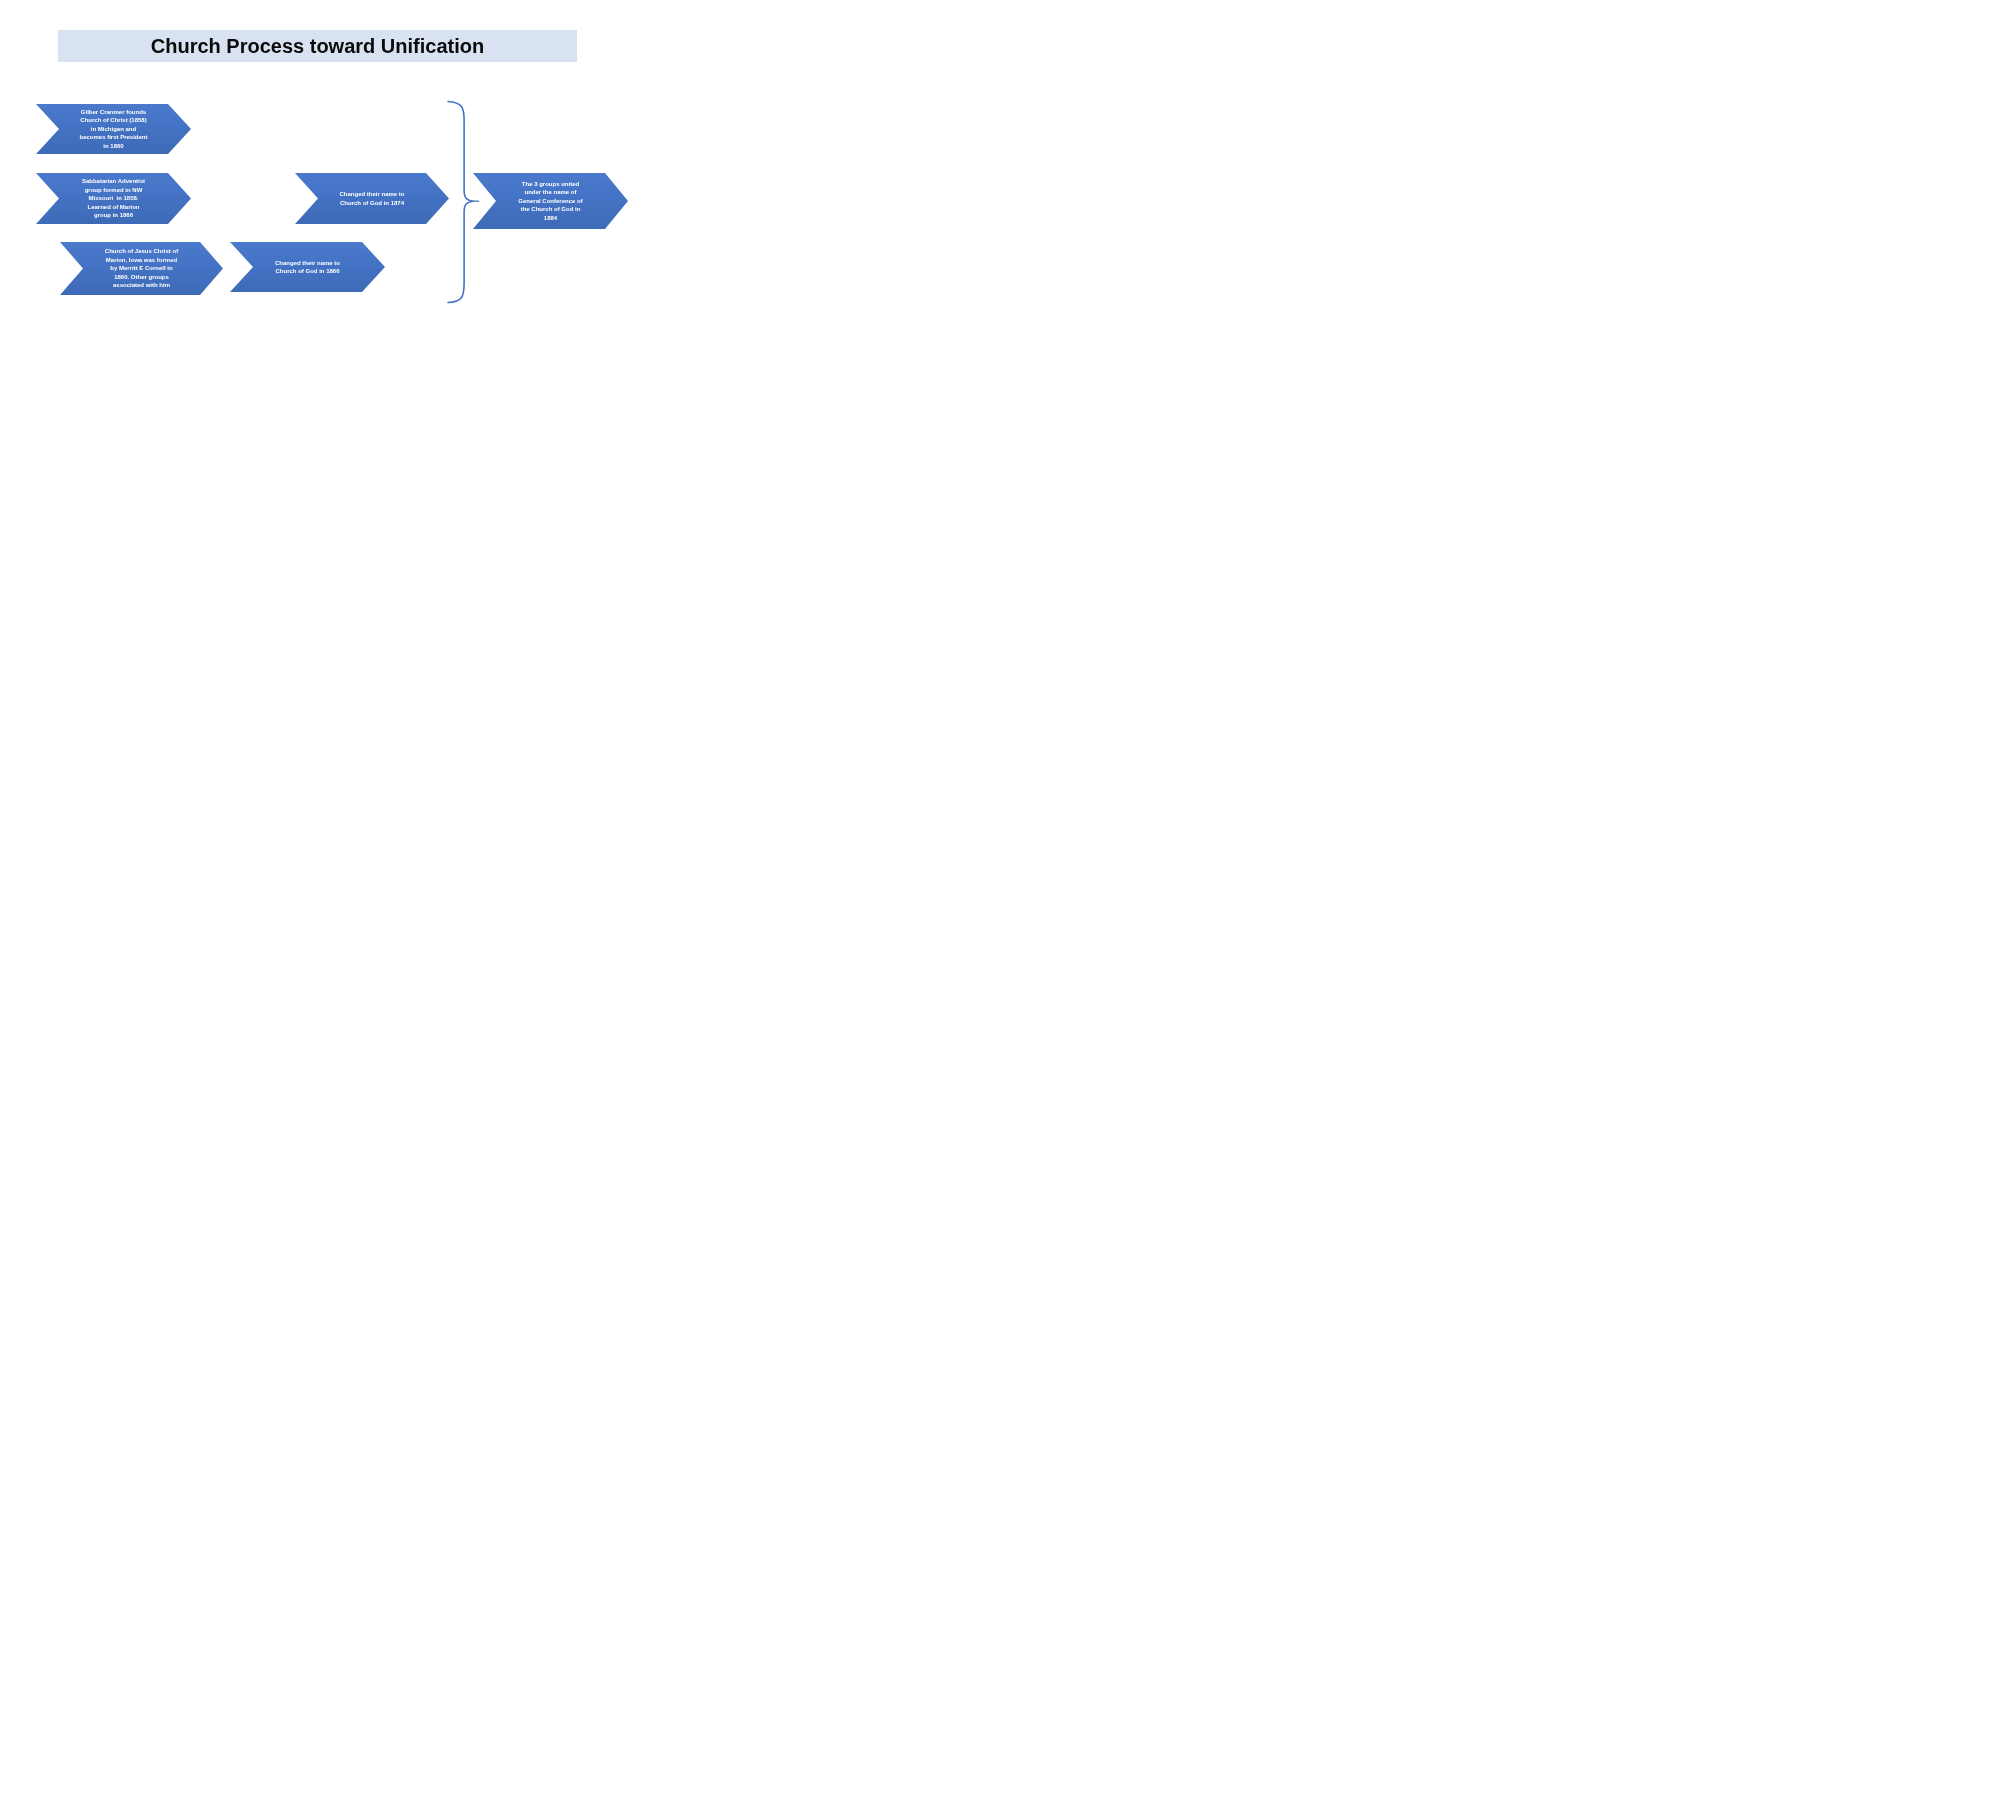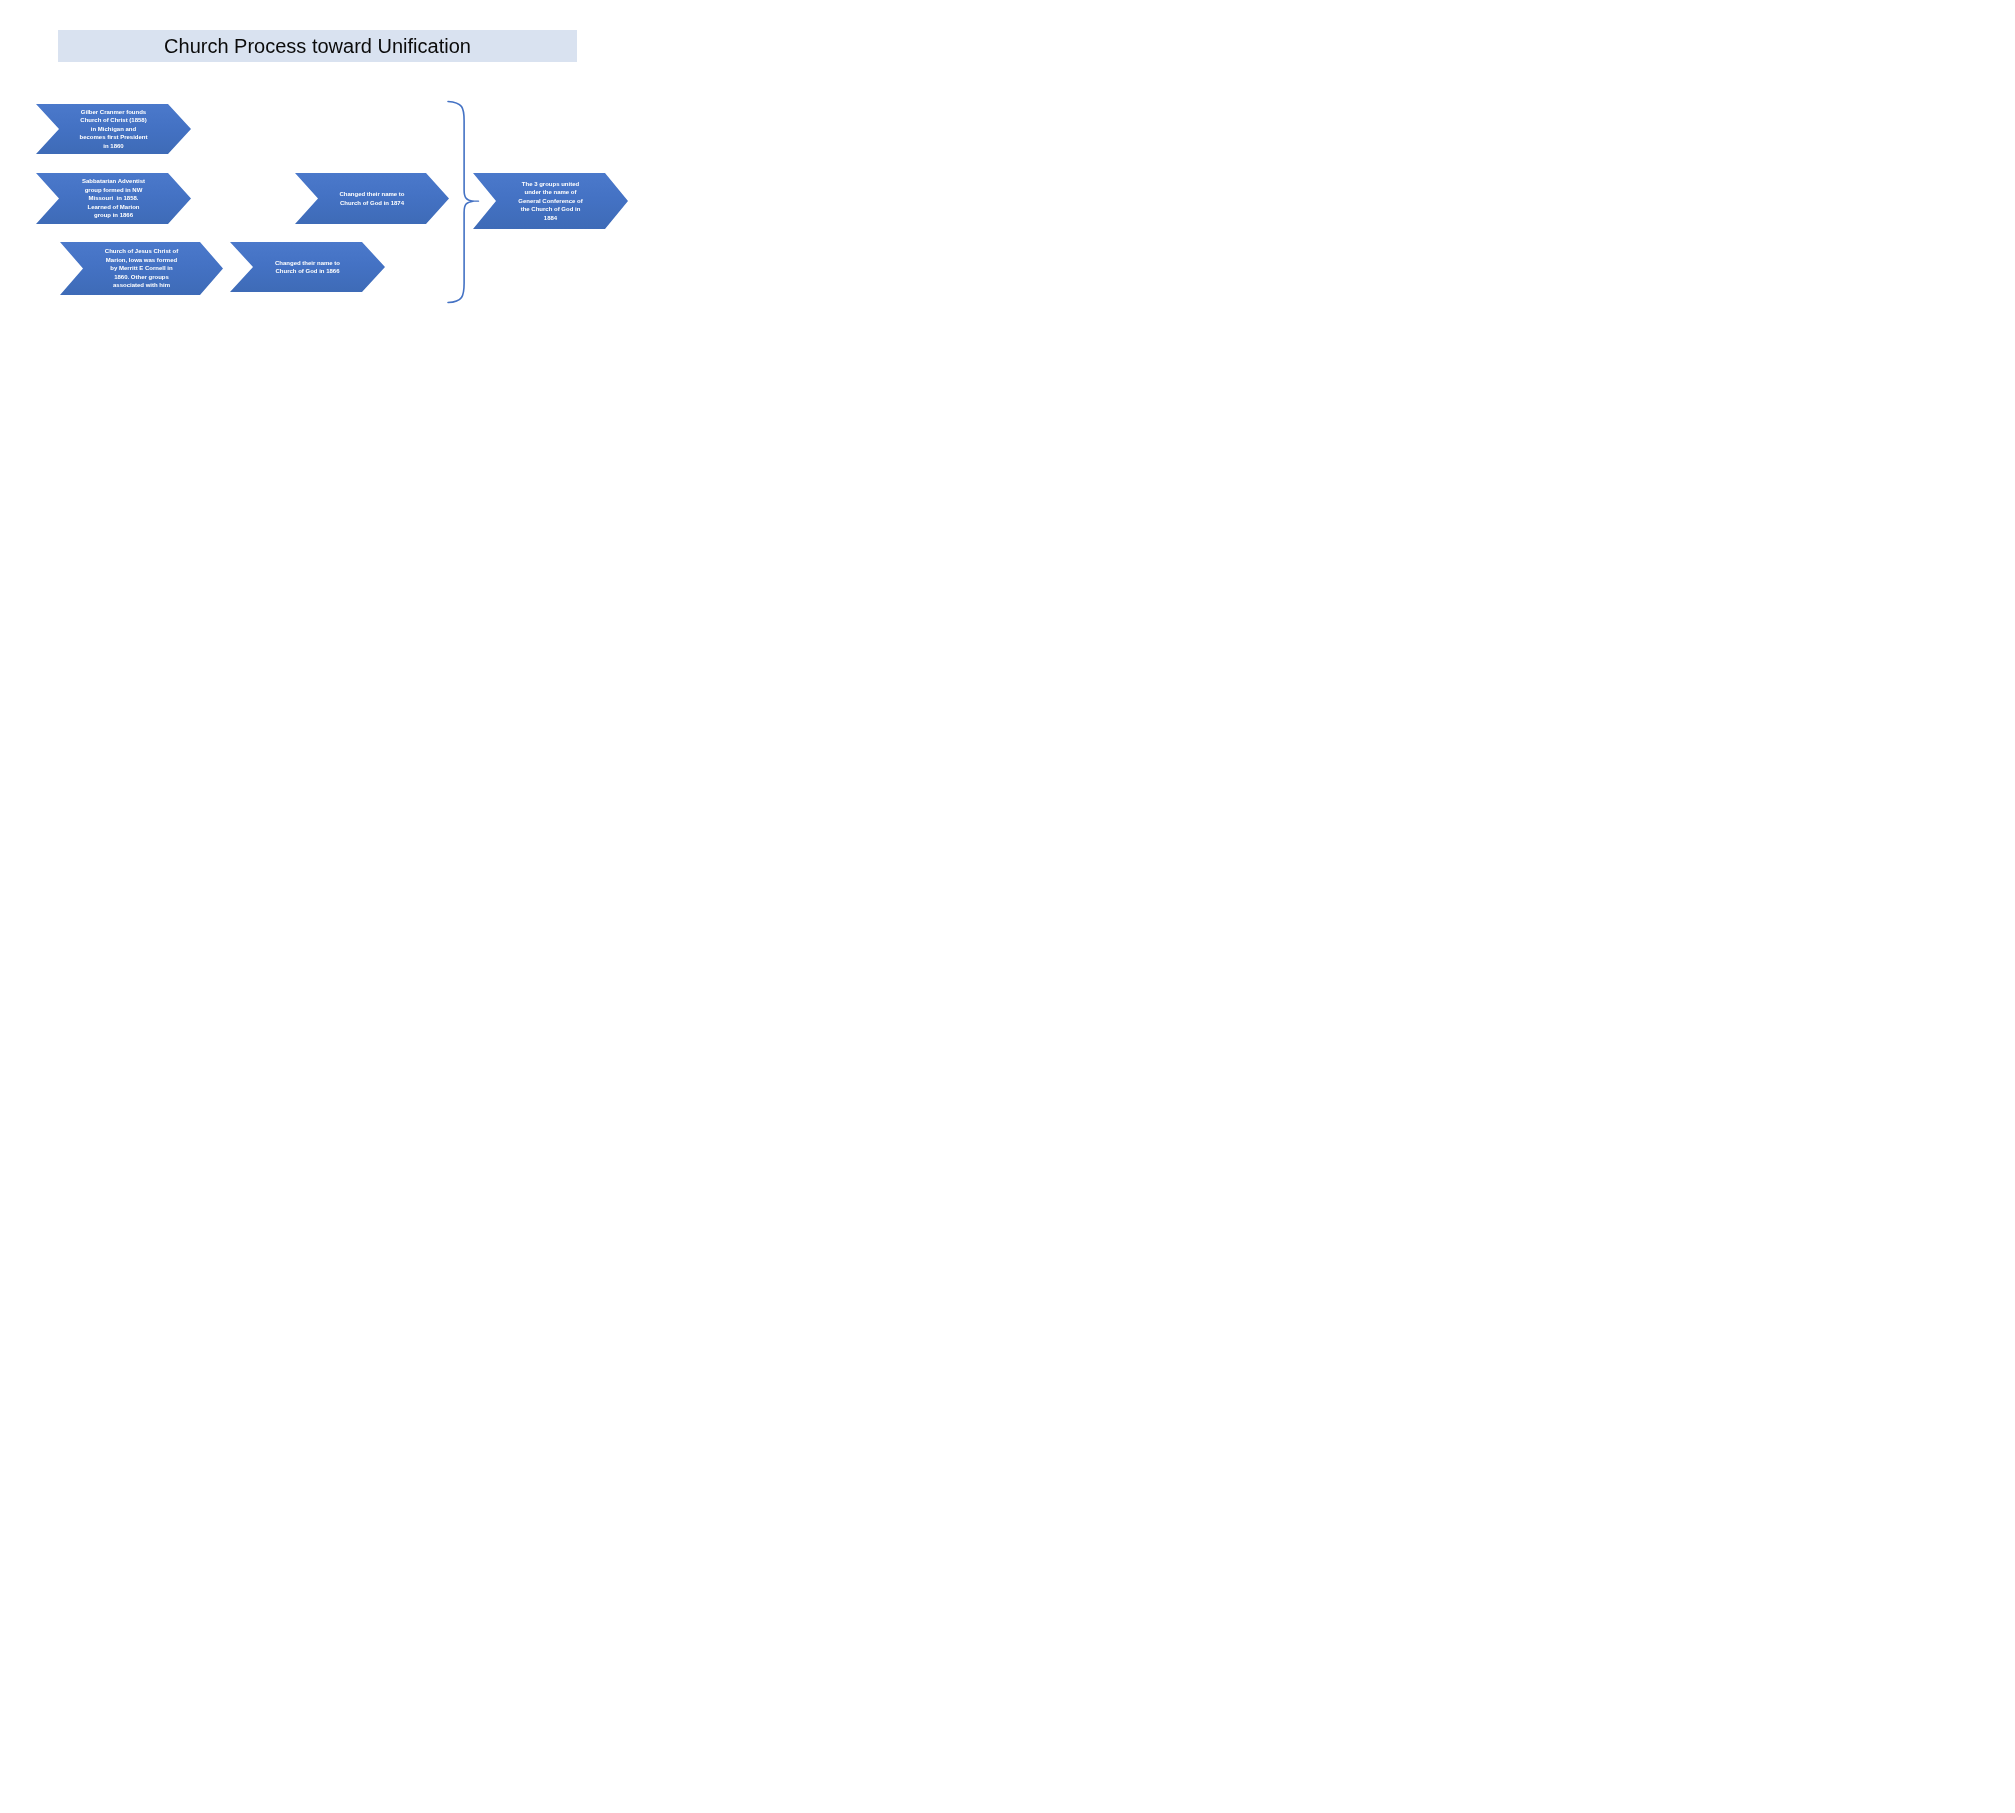--- a/index.html
+++ b/index.html
@@ -10,21 +10,21 @@
     font-family:"Liberation Sans", sans-serif;
     overflow:hidden;
   }
   .banner{
     position:absolute;left:58px;top:30px;width:519px;height:32px;
     background:#d9e2f0;
     display:flex;align-items:center;justify-content:center;
   }
   .banner .title{
     font-size:20px;
-    font-weight:400;
+    font-weight:700;
     color:#0b0b0b;
     letter-spacing:0px;
     white-space:nowrap;
   }
   .chevron{
     position:absolute;
     clip-path:polygon(0 0, calc(100% - 23px) 0, 100% 50%, calc(100% - 23px) 100%, 0 100%, 23px 50%);
     background:linear-gradient(180deg,#4b79cb 0%,#4472c4 45%,#3e6bb7 100%);
     display:flex;align-items:center;justify-content:center;
     text-align:center;

